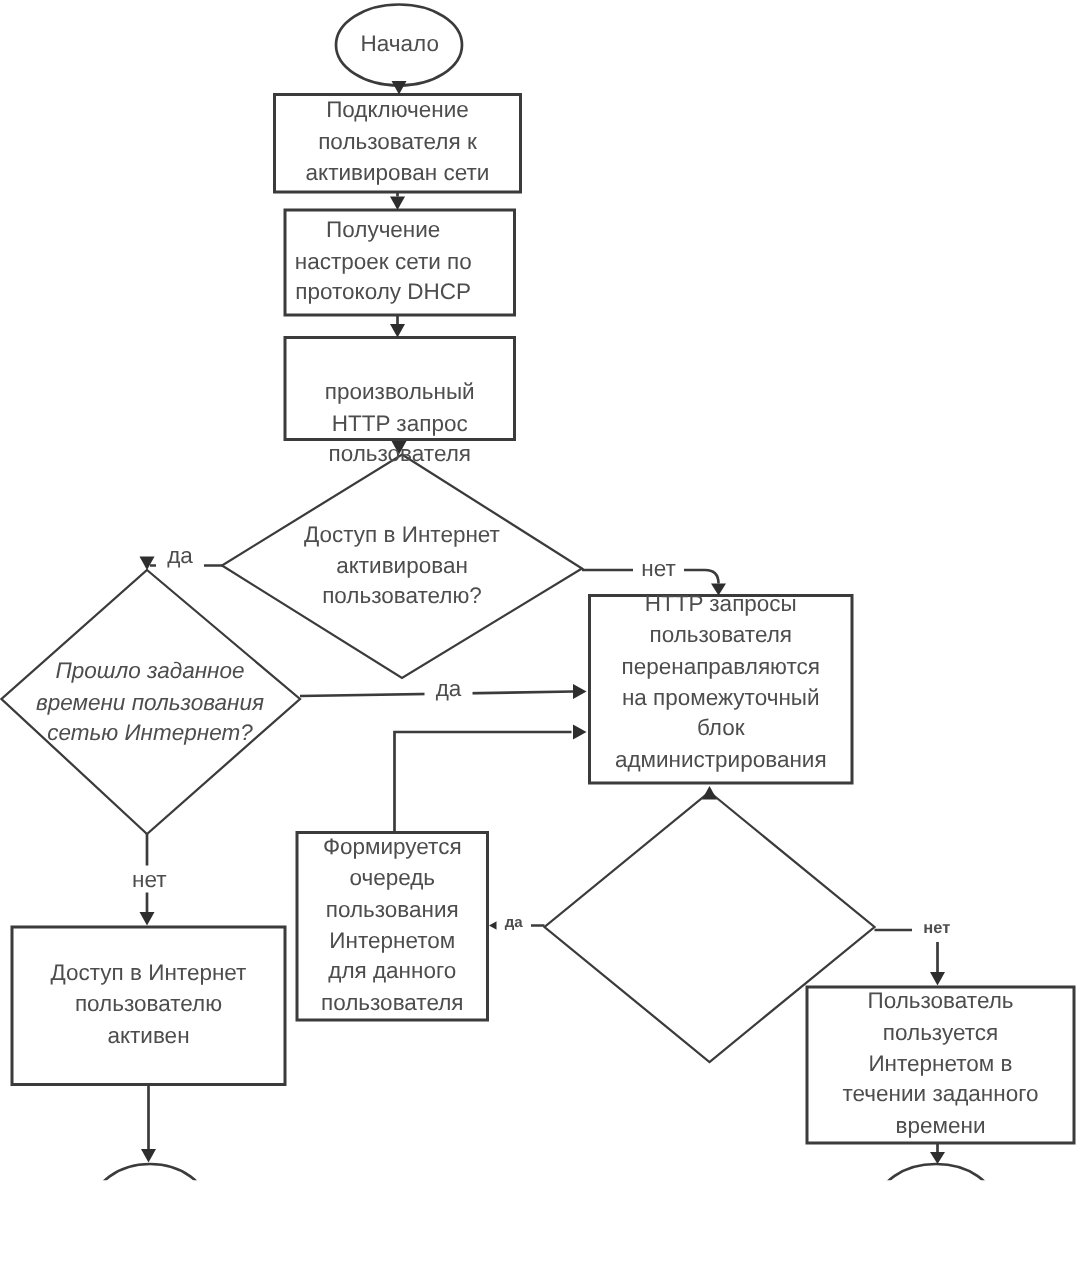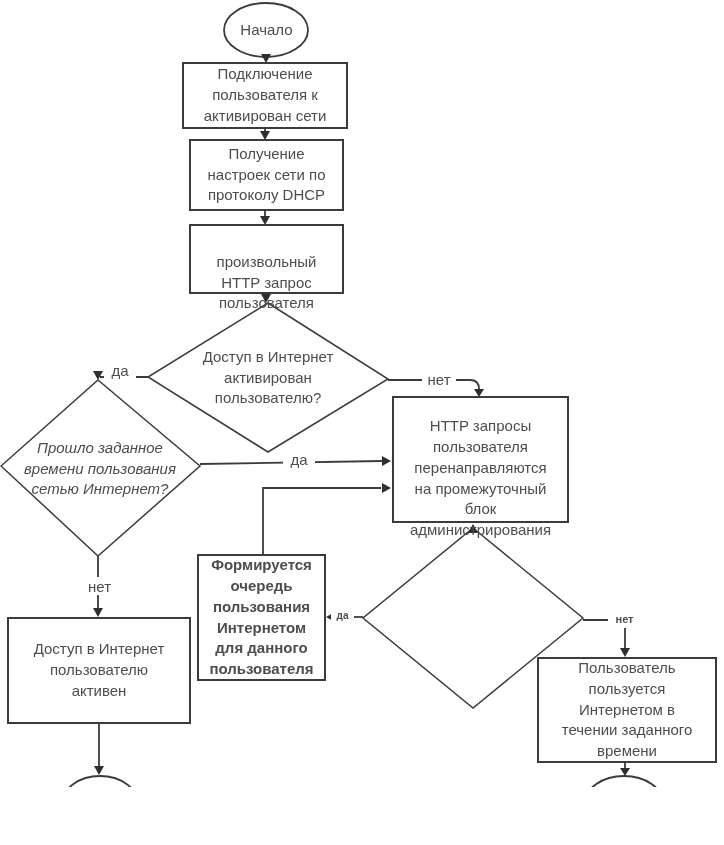--- a/index.html
+++ b/index.html
@@ -81,42 +81,42 @@
       <polygon points="335,612 335,622 326,617"></polygon>
       <polygon points="620,648 630,648 625,657"></polygon>
       <polygon points="620,768 630,768 625,776"></polygon>
     </g>
   </svg>
 
   <div class="lbl" style="left:224px;top:17px;width:85px;height:26px;">Начало</div>
   <div class="lbl" style="left:183px;top:63px;width:164px;height:65px;">Подключение
 пользователя к
 активирован сети</div>
-  <div class="lbl" style="left:190px;top:140px;width:153px;height:70px;">Получение
+  <div class="lbl" style="left:179px;top:140px;width:153px;height:70px;">Получение
 настроек сети по
 протоколу DHCP</div>
   <div class="lbl" style="left:190px;top:225px;width:153px;height:68px;margin-top:24px;">произвольный
 HTTP запрос
 пользователя</div>
   <div class="lbl" style="left:178px;top:344px;width:180px;height:68px;">Доступ в Интернет
 активирован
 пользователю?</div>
   <div class="lbl" style="left:4px;top:437px;width:192px;height:64px;font-style:italic;">Прошло заданное
 времени пользования
 сетью Интернет?</div>
-  <div class="lbl" style="left:393px;top:416px;width:175px;height:125px;">HTTP запросы
+  <div class="lbl" style="left:393px;top:393px;width:175px;height:125px;">HTTP запросы
 пользователя
 перенаправляются
 на промежуточный
 блок
 администрирования</div>
   <div class="lbl" style="left:8px;top:618px;width:182px;height:105px;">Доступ в Интернет
 пользователю
 активен</div>
-  <div class="lbl" style="left:198px;top:555px;width:127px;height:125px;font-weight:bold;">Формируется
+  <div class="lbl" style="left:198px;top:555px;width:127px;height:125px;">Формируется
 очередь
 пользования
 Интернетом
 для данного
 пользователя</div>
   <div class="lbl" style="left:538px;top:658px;width:178px;height:104px;">Пользователь
 пользуется
 Интернетом в
 течении заданного
 времени</div>

